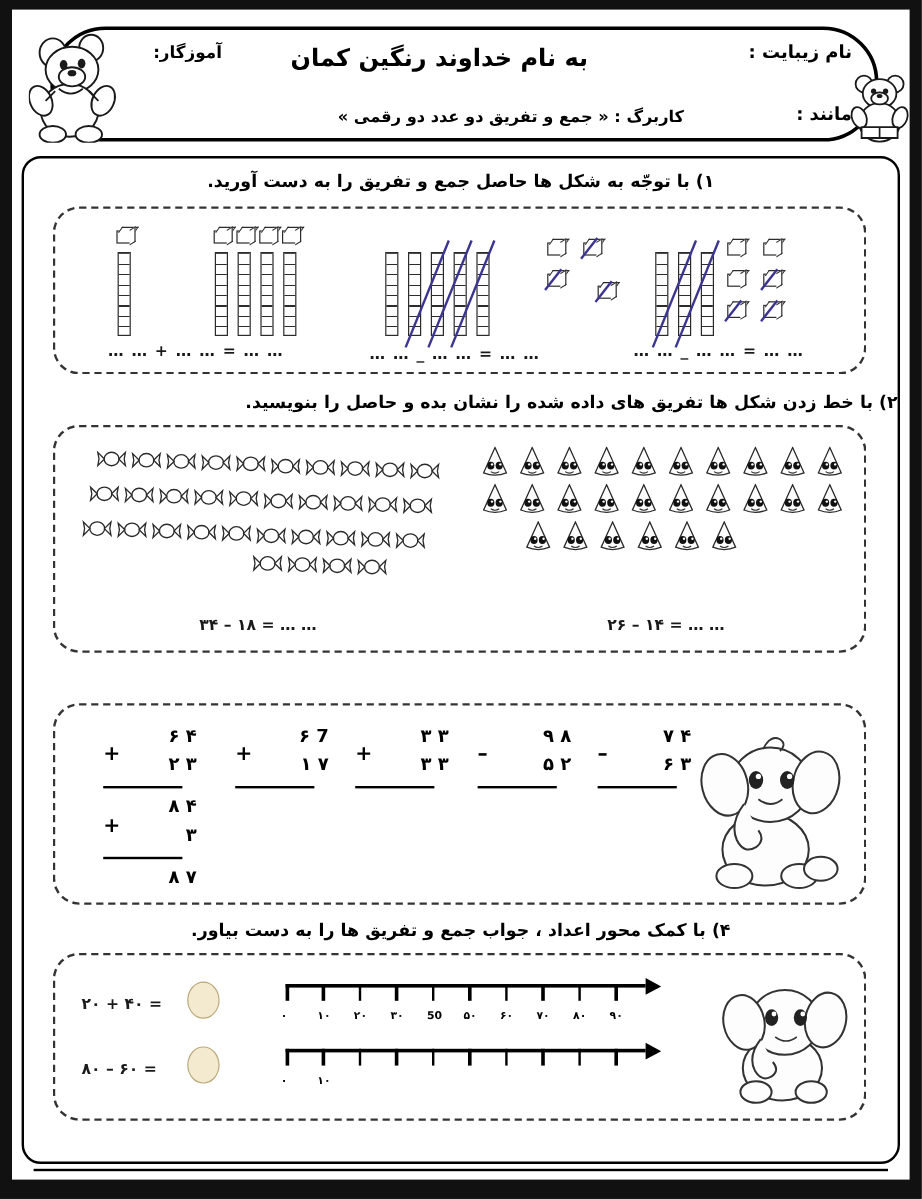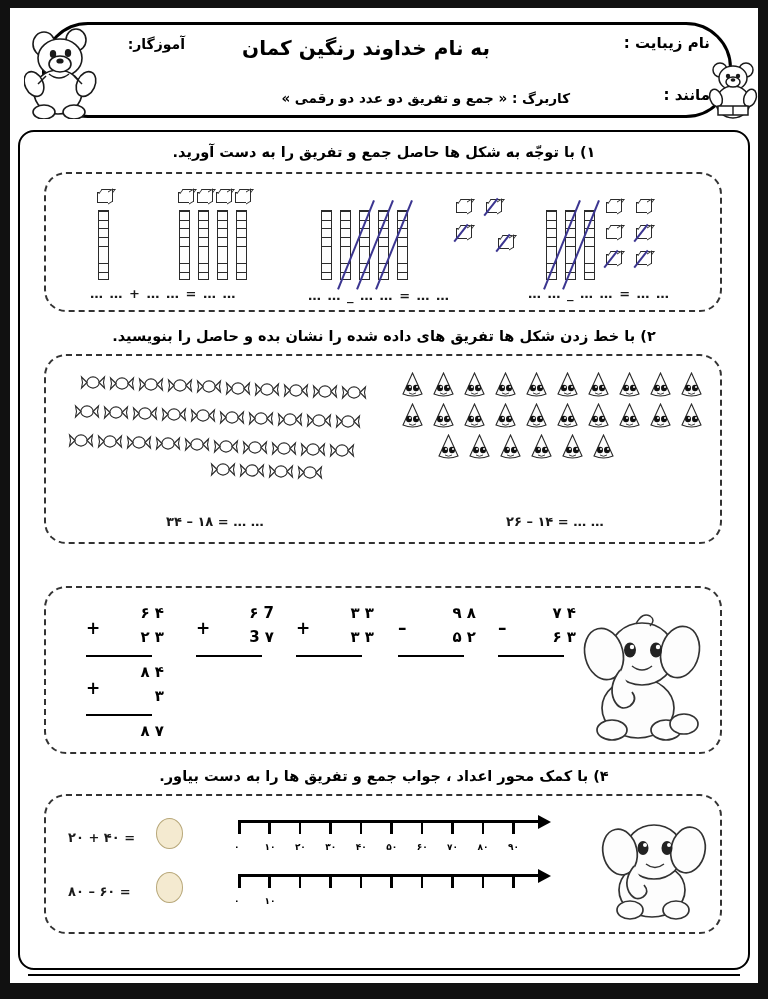--- a/index.html
+++ b/index.html
@@ -310,21 +310,21 @@
           <div class="slash" style="left: 565px; top: 85px; width: 2px; height: 22px; transform: translate(-50%, -50%) rotate(38deg);"></div>
           <div class="cubelet" style="left: 590px; top: 80px;"></div>
           <div class="slash" style="left: 595px; top: 85px; width: 2px; height: 22px; transform: translate(-50%, -50%) rotate(38deg);"></div>
         </div>
 
       <div class="eqline" style="left:44px; top:112px;">… … + … … = … …</div>
       <div class="eqline" style="left:262px; top:114px;">… … _ … … = … …</div>
       <div class="eqline" style="left:482px; top:112px;">… … _ … … = … …</div>
     </div>
 
-    <div class="sec-title" style="top:196px;">۲) با خط زدن شکل ها تفریق های داده شده را نشان بده و حاصل را بنویسید.</div>
+    <div class="sec-title" style="top:196px;text-align:right;">۲) با خط زدن شکل ها تفریق های داده شده را نشان بده و حاصل را بنویسید.</div>
     <div class="dash-box" style="left:24px; top:222px; width:678px; height:190px;">
       <div id="candy-area" style="position:absolute;left:0;top:0;width:340px;height:150px;">
           <div class="candy" style="left: 34px; top: 18px;"><svg width="26" height="17" viewBox="0 0 26 17">
               <g fill="#fff" stroke="#2a2a2a" stroke-width="1.1">
                 <ellipse cx="13" cy="8.5" rx="6.2" ry="5.6"></ellipse>
                 <path d="M7 8.5 L1.5 3 L2.5 8.5 L1.5 14 Z"></path>
                 <path d="M19 8.5 L24.5 3 L23.5 8.5 L24.5 14 Z"></path>
               </g>
             </svg></div>
           <div class="candy" style="left: 63px; top: 19.1px;"><svg width="26" height="17" viewBox="0 0 26 17">
@@ -783,21 +783,21 @@
             <div class="sum-rule" style="margin-top: 9px; width: 66px;"></div>
             <div class="sum-digits" style="margin-top: 6px;">۸ ۴</div>
             <div class="sum-op" style="left: 0px; top: 74px;">+</div>
             <div class="sum-digits" style="margin-top: 6px;">۳</div>
             <div class="sum-rule" style="margin-top: 9px; width: 66px;"></div>
             <div class="sum-digits" style="margin-top: 6px;">۸ ۷</div>
           </div>
           <div class="sum-col" style="left: 150px; top: 16px; width: 78px;">
             <div class="sum-op" style="left: 0px; top: 14px;">+</div>
             <div class="sum-digits">۶ 7</div>
-            <div class="sum-digits" style="margin-top: 6px;">3 ۷</div>
+            <div class="sum-digits" style="margin-top: 6px;">۱ ۷</div>
             <div class="sum-rule" style="margin-top: 9px; width: 66px;"></div>
           </div>
           <div class="sum-col" style="left: 250px; top: 16px; width: 78px;">
             <div class="sum-op" style="left: 0px; top: 14px;">+</div>
             <div class="sum-digits">۳ ۳</div>
             <div class="sum-digits" style="margin-top: 6px;">۳ ۳</div>
             <div class="sum-rule" style="margin-top: 9px; width: 66px;"></div>
           </div>
           <div class="sum-col" style="left: 352px; top: 16px; width: 78px;">
             <div class="sum-op" style="left: 0px; top: 14px;">–</div>
@@ -855,21 +855,21 @@
           <div class="nl-arrow" style="left: 492px; top: 18.5px;"></div>
           <div class="nl-tick" style="left: 192px; top: 24px; height: 14px;"></div>
           <div class="nl-lbl" style="left: 188px; top: 46px;">۰</div>
           <div class="nl-tick" style="left: 222.444px; top: 24px; height: 14px;"></div>
           <div class="nl-lbl" style="left: 218.444px; top: 46px;">۱۰</div>
           <div class="nl-tick" style="left: 252.889px; top: 24px; height: 14px;"></div>
           <div class="nl-lbl" style="left: 248.889px; top: 46px;">۲۰</div>
           <div class="nl-tick" style="left: 283.333px; top: 24px; height: 14px;"></div>
           <div class="nl-lbl" style="left: 279.333px; top: 46px;">۳۰</div>
           <div class="nl-tick" style="left: 313.778px; top: 24px; height: 14px;"></div>
-          <div class="nl-lbl" style="left: 309.778px; top: 46px;">۴۰</div>
+          <div class="nl-lbl" style="left: 309.778px; top: 46px;">50</div>
           <div class="nl-tick" style="left: 344.222px; top: 24px; height: 14px;"></div>
           <div class="nl-lbl" style="left: 340.222px; top: 46px;">۵۰</div>
           <div class="nl-tick" style="left: 374.667px; top: 24px; height: 14px;"></div>
           <div class="nl-lbl" style="left: 370.667px; top: 46px;">۶۰</div>
           <div class="nl-tick" style="left: 405.111px; top: 24px; height: 14px;"></div>
           <div class="nl-lbl" style="left: 401.111px; top: 46px;">۷۰</div>
           <div class="nl-tick" style="left: 435.556px; top: 24px; height: 14px;"></div>
           <div class="nl-lbl" style="left: 431.556px; top: 46px;">۸۰</div>
           <div class="nl-tick" style="left: 466px; top: 24px; height: 14px;"></div>
           <div class="nl-lbl" style="left: 462px; top: 46px;">۹۰</div>

